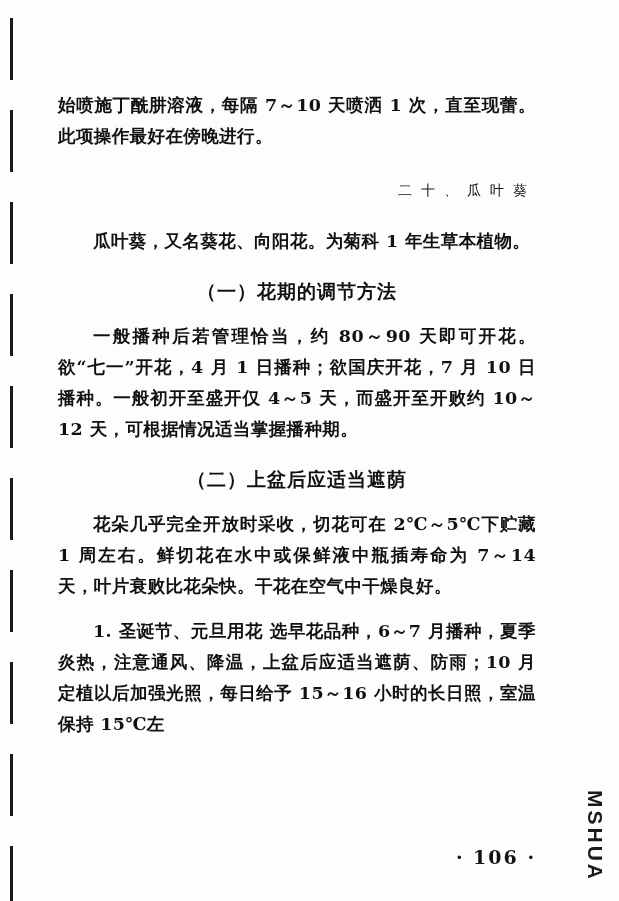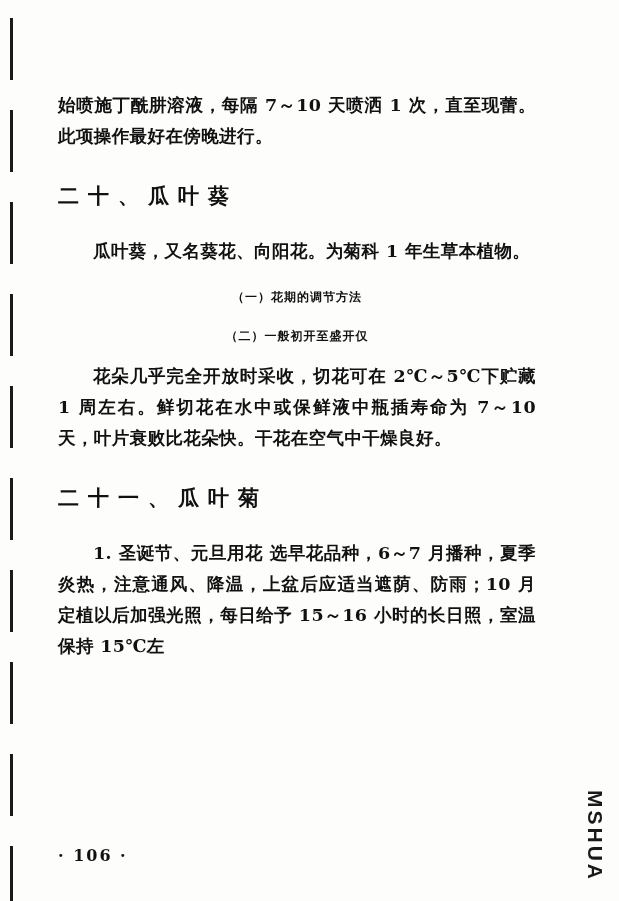--- a/index.html
+++ b/index.html
@@ -58,47 +58,47 @@
     text-indent: 0;
   }
   p.indent {
     text-indent: 35px;
   }
   p.gap {
     margin-top: 14px;
   }
 
   h2.section {
-    text-align: left;
-    font-size: 21px;
-    font-weight: 700;
+    text-align: right;
+    font-size: 14px;
+    font-weight: 400;
     letter-spacing: 9px;
     margin: 30px 0 26px 0;
     font-family: "DejaVu Serif", "Liberation Serif", serif;
   }
 
   h3.subsection {
     text-align: center;
-    font-size: 12px;
+    font-size: 19px;
     font-weight: 800;
     margin: 22px 0 16px 0;
     letter-spacing: 1px;
   }
 
   .strongrun {
     font-weight: 700;
   }
 
   .footer {
     position: absolute;
     left: 0;
     top: 838px;
     width: 478px;
-    text-align: left;
-    font-size: 16px;
+    text-align: right;
+    font-size: 19px;
     font-weight: 700;
     letter-spacing: 2px;
   }
 
   .side-mark {
     position: absolute;
     right: 12px;
     top: 790px;
     writing-mode: vertical-rl;
     font-family: "Liberation Sans", sans-serif;
@@ -129,26 +129,26 @@
   <div class="content">
 
     <p class="body">始喷施丁酰肼溶液，每隔 7～10 天喷洒 1 次，直至现蕾。此项操作最好在傍晚进行。</p>
 
     <h2 class="section">二十、瓜叶葵</h2>
 
     <p class="body indent">瓜叶葵，又名葵花、向阳花。为菊科 1 年生草本植物。</p>
 
     <h3 class="subsection">（一）花期的调节方法</h3>
 
+    <p class="body indent">一般播种后若管理恰当，约 80～90 天即可开花。欲“七一”开花，4 月 1 日播种；欲国庆开花，7 月 10 日播种。一般初开至盛开仅 4～5 天，而盛开至开败约 10～12 天，可根据情况适当掌握播种期。</p>
 
-    <h3 class="subsection">（二）一般初开至盛开仅</h3>
+    <h3 class="subsection">（二）上盆后应适当遮荫</h3>
 
-    <p class="body indent">花朵几乎完全开放时采收，切花可在 2℃～5℃下贮藏 1 周左右。鲜切花在水中或保鲜液中瓶插寿命为 7～10 天，叶片衰败比花朵快。干花在空气中干燥良好。</p>
+    <p class="body indent">花朵几乎完全开放时采收，切花可在 2℃～5℃下贮藏 1 周左右。鲜切花在水中或保鲜液中瓶插寿命为 7～14 天，叶片衰败比花朵快。干花在空气中干燥良好。</p>
 
-    <h2 class="section">二十一、瓜叶菊</h2>
 
 
 
     <p class="body indent gap">
       <span class="strongrun">1. 圣诞节、元旦用花</span>
       <span>选早花品种，6～7 月播种，夏季炎热，注意通风、降温，上盆后应适当遮荫、防雨；10 月定植以后加强光照，每日给予 15～16 小时的长日照，室温保持 15℃左</span>
     </p>
 
   </div>
 

